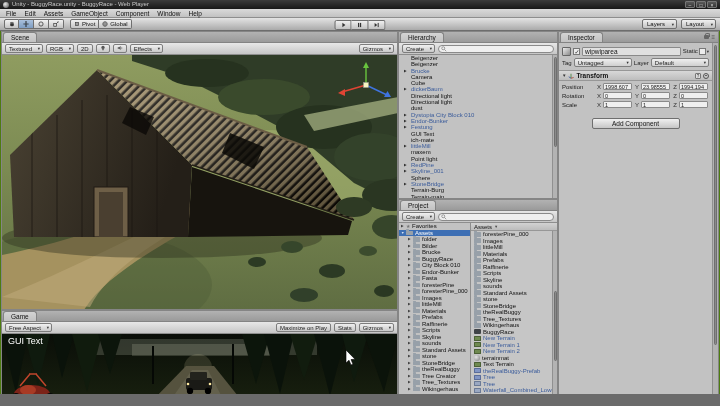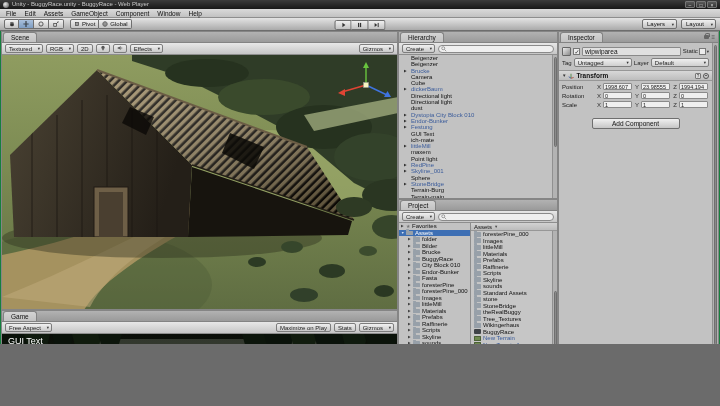--- a/index.html
+++ b/index.html
@@ -1,18 +1,18 @@
 <!DOCTYPE html>
 <html><head>
 <meta charset="utf-8">
 <style>
   * { margin:0; padding:0; box-sizing:border-box; }
   html,body { width:720px; height:406px; overflow:hidden; background:#6b6b6b; }
   body { font-family:"Liberation Sans","DejaVu Sans",sans-serif; -webkit-font-smoothing:antialiased; }
-  .window { position:relative; width:720px; height:344px; background:#15803d; overflow:hidden; color:#111; }
+  .window { position:relative; width:720px; height:394px; background:#4d7c0f; overflow:hidden; color:#111; }
 
   
   .titlebar { position:absolute; left:0; top:0; width:720px; height:9px;
     background:linear-gradient(#3c3c3c,#181818); display:flex; align-items:center; padding:0 3px; gap:3px; }
   .unity-logo { width:6px; height:6px; border-radius:50%;
     background:radial-gradient(circle at 35% 35%, #e8e8e8, #4a4a4a); flex:none; }
   .title-text { font-size:6px; line-height:9px; color:#c9c9c9; white-space:nowrap; overflow:hidden; }
   .win-btns { margin-left:auto; display:flex; gap:1px; }
   .win-btn { width:10px; height:7px; background:linear-gradient(#5a5a5a,#353535); border:0.5px solid #777;
     color:#ddd; font-size:5px; line-height:6px; text-align:center; border-radius:1px; }

